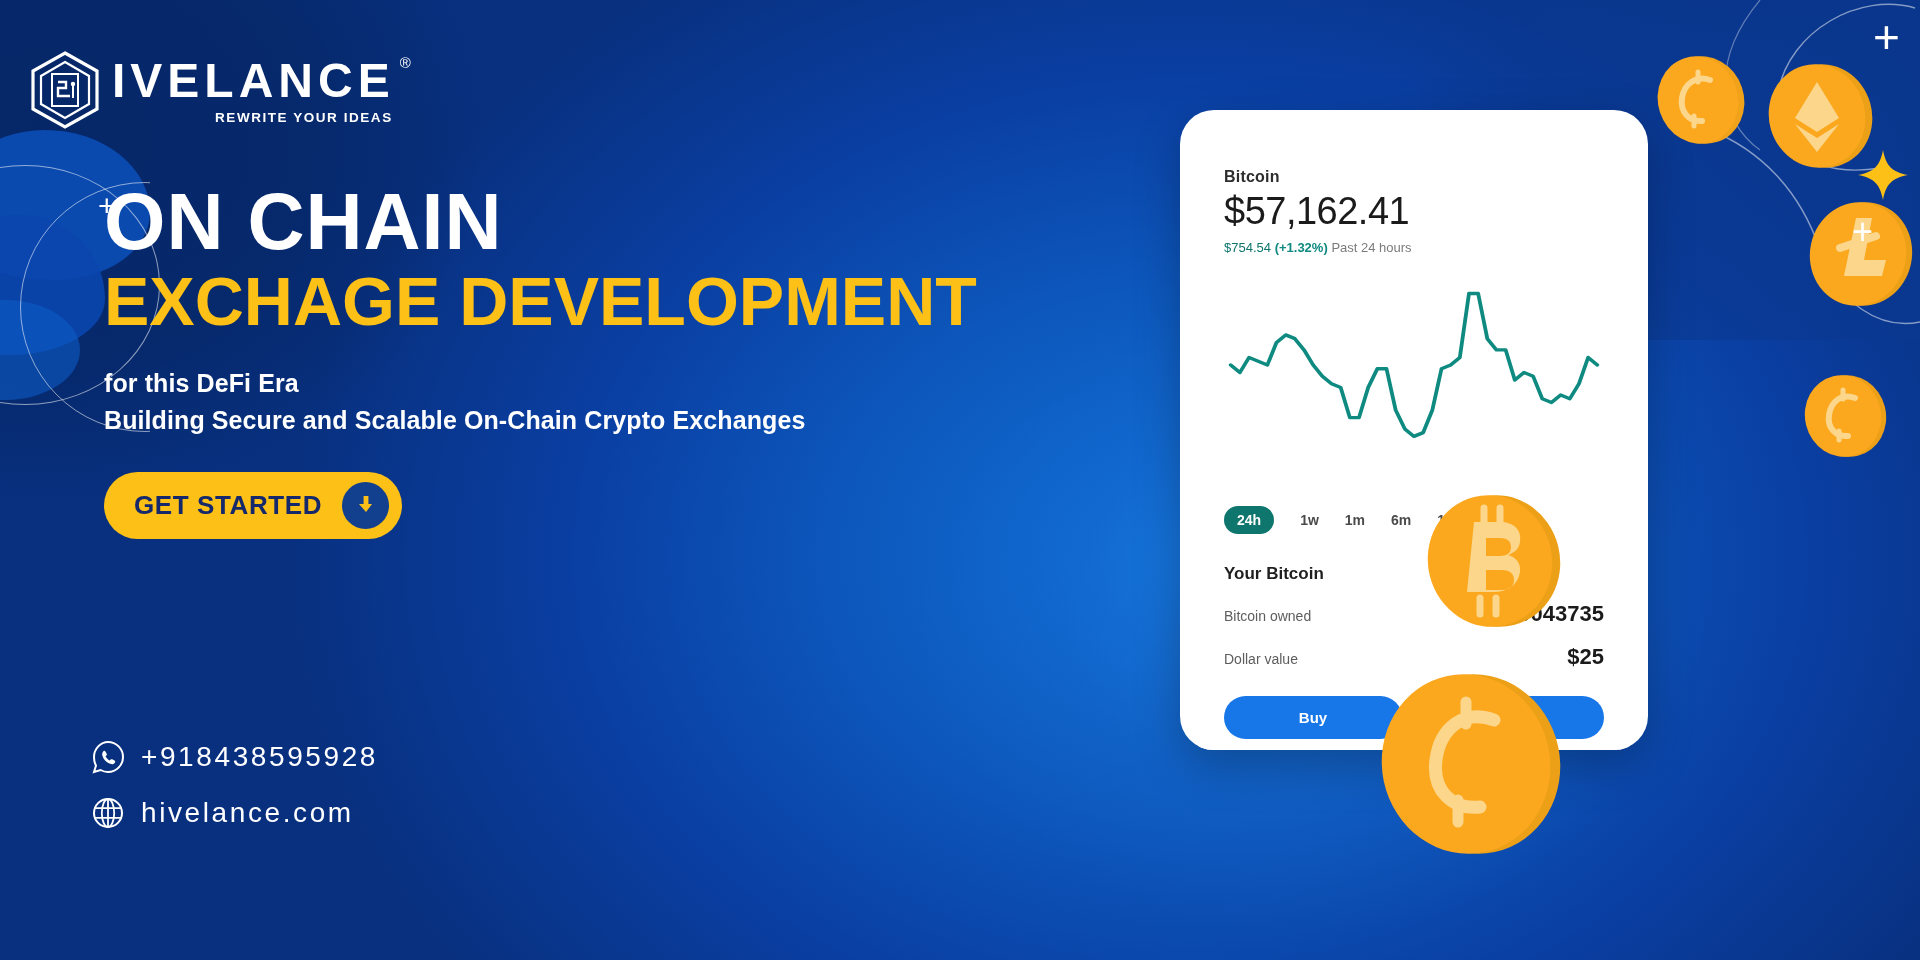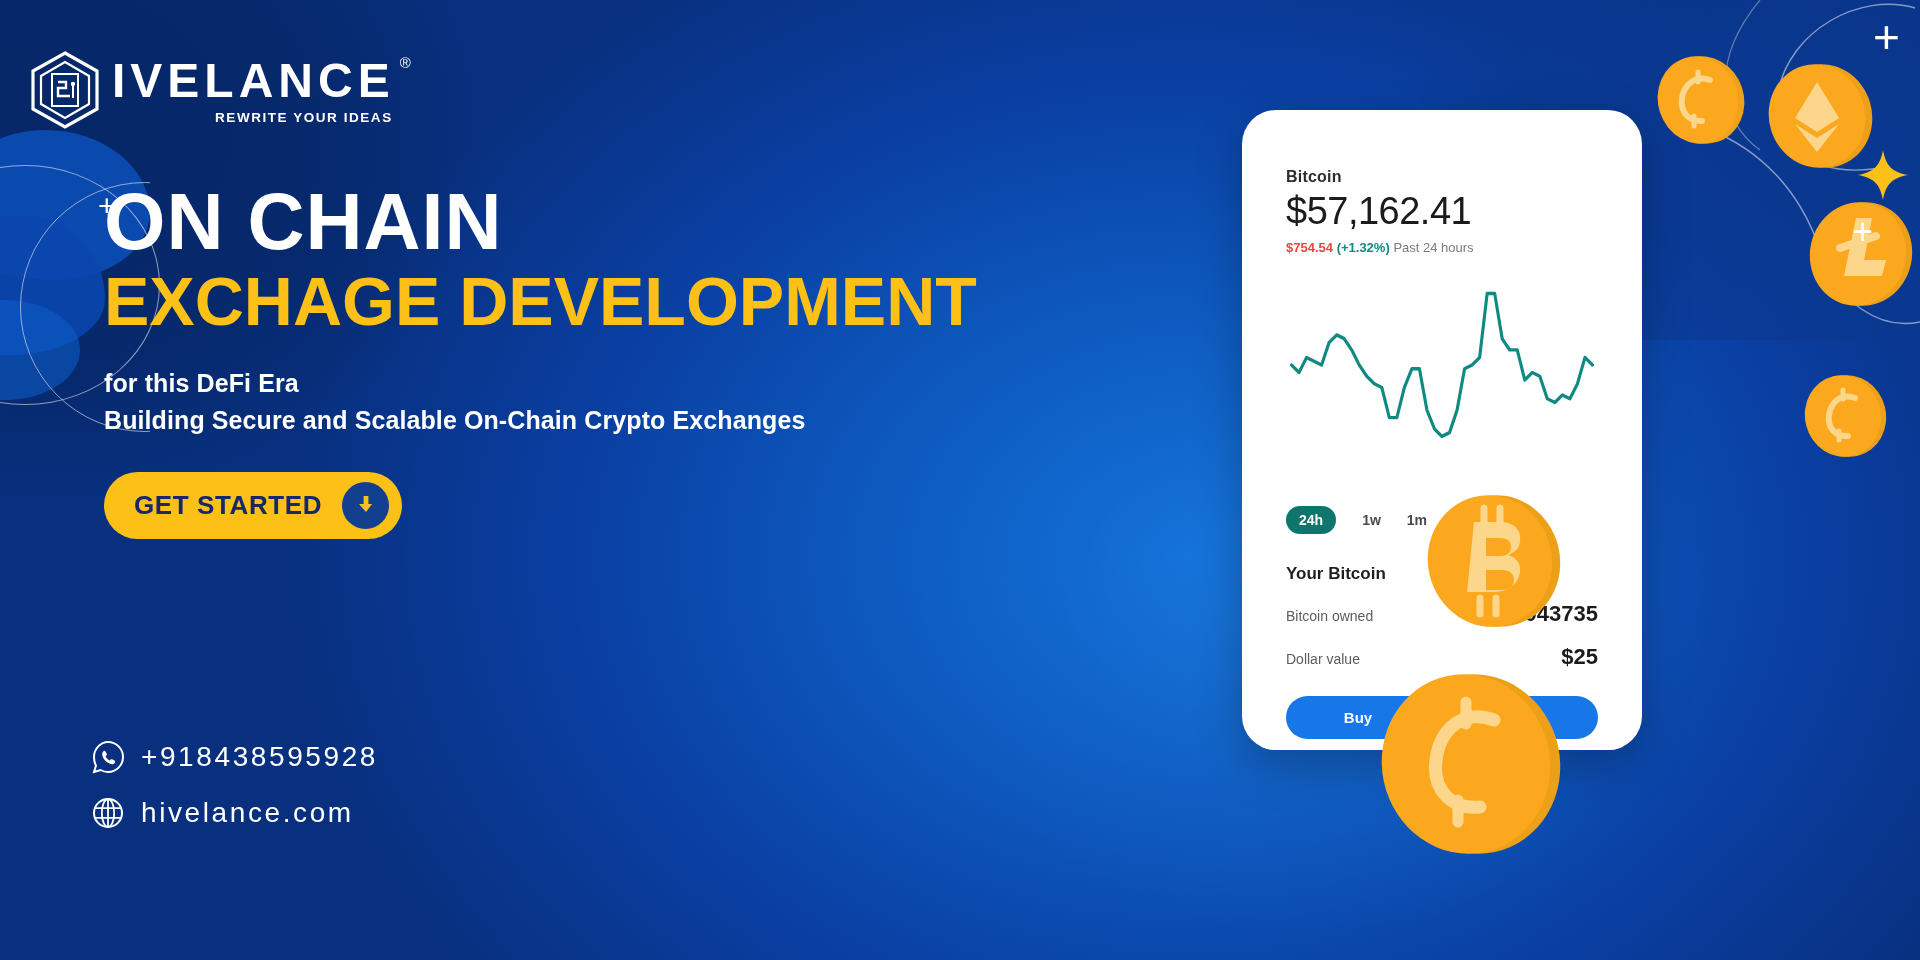--- a/index.html
+++ b/index.html
@@ -133,39 +133,39 @@
   .contact-row {
     display:flex; align-items:center; gap:16px; margin-bottom:22px;
   }
   .contact-icon { width:34px; height:34px; flex:none; }
   .contact-text {
     font-size:28px; color:#ffffff; letter-spacing:2.6px; font-weight:400;
   }
 
   
   .phone {
-    position:absolute; left:1242px; top:110px;
-    width:400px; height:640px;
+    position:absolute; left:1180px; top:110px;
+    width:468px; height:640px;
     background:#ffffff;
     border-radius:34px;
     box-shadow:0 16px 46px rgba(0,0,0,.25);
     overflow:hidden;
   }
   .phone-screen {
     position:absolute; left:18px; top:18px; right:18px; bottom:-40px;
     background:#ffffff; border-radius:22px;
     padding:40px 26px 0 26px;
   }
   .coin-name { font-size:16px; font-weight:700; color:#2d2d2d; letter-spacing:.2px; }
   .coin-price {
     font-size:38px; font-weight:400; color:#1b1b1b;
     letter-spacing:-.5px; margin-top:6px; line-height:1.05;
   }
   .coin-delta { margin-top:9px; font-size:13px; line-height:1; }
-  .delta-val { color:#ef4444; font-weight:700; }
+  .delta-val { color:#0f766e; font-weight:400; }
   .delta-pct { color:#0f8a80; font-weight:700; }
   .delta-period { color:#7b7b7b; font-weight:400; }
 
   .chart-box { margin-top:26px; height:200px; position:relative; }
   .chart-box svg { width:100%; height:100%; display:block; }
 
   .ranges { display:flex; align-items:center; gap:26px; margin-top:26px; }
   .range-chip {
     font-size:14px; font-weight:700; color:#4a4a4a; cursor:pointer;
   }

